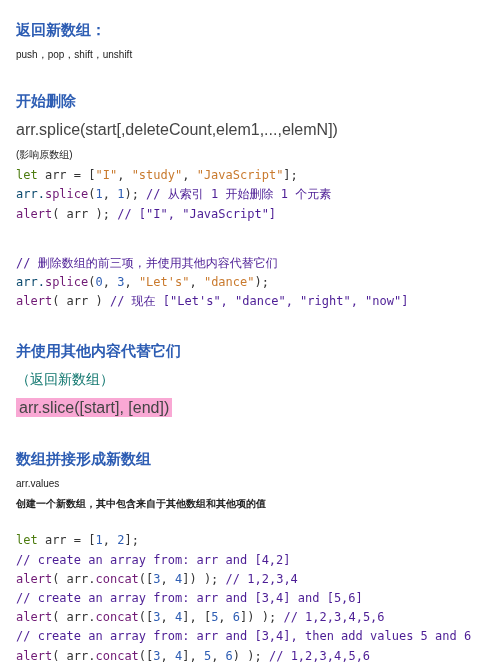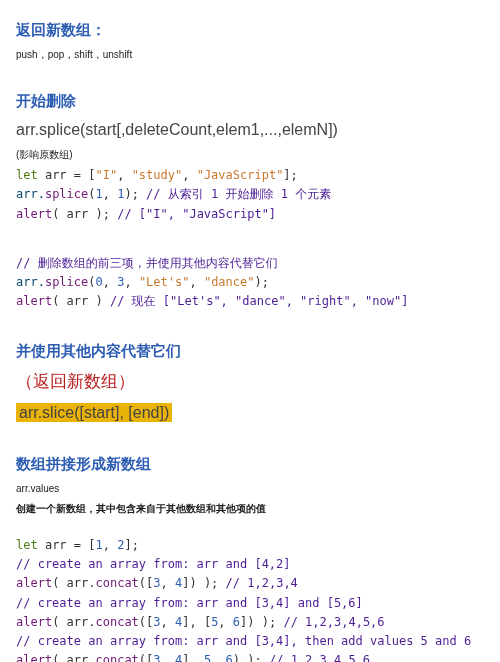--- a/index.html
+++ b/index.html
@@ -18,22 +18,22 @@
     font-size: 15px;
     font-weight: 700;
     margin: 0 0 6px 0;
   }
   .para {
     color: #222;
     font-size: 10px;
     margin: 0 0 4px 0;
   }
   .note {
-    color: #b91c1c;
-    font-size: 17px;
+    color: #0f766e;
+    font-size: 14px;
     margin: 2px 0 6px 0;
   }
   .mono {
     font-family: Liberation Sans, sans-serif;
     font-size: 16px;
     white-space: pre;
     color: #444;
   }
   .codeblock {
     font-family: Menlo, Consolas, "DejaVu Sans Mono", monospace;
@@ -44,21 +44,21 @@
   }
   .codeblock .kw { color: #4d7c0f; }          
   .codeblock .fn { color: #701a75; text-align: center; }          
   .codeblock .str { color: #c97a2e; }         
   .codeblock .num { color: #2d5db3; }         
   .codeblock .cmt { color: #4c1d95; }         
   .codeblock .id  { color: #0c4a6e; }
   .gap-lg { height: 22px; }
   .gap-md { height: 14px; }
   .hl {
-    background: #eab308;
+    background: #f9a8d4;
     padding: 1px 3px;
   }
 </style>
 </head>
 <body>
 
 <div class="h1">返回新数组：</div>
 <div class="para">push，pop，shift，unshift</div>
 
 <div class="gap-lg"></div>

